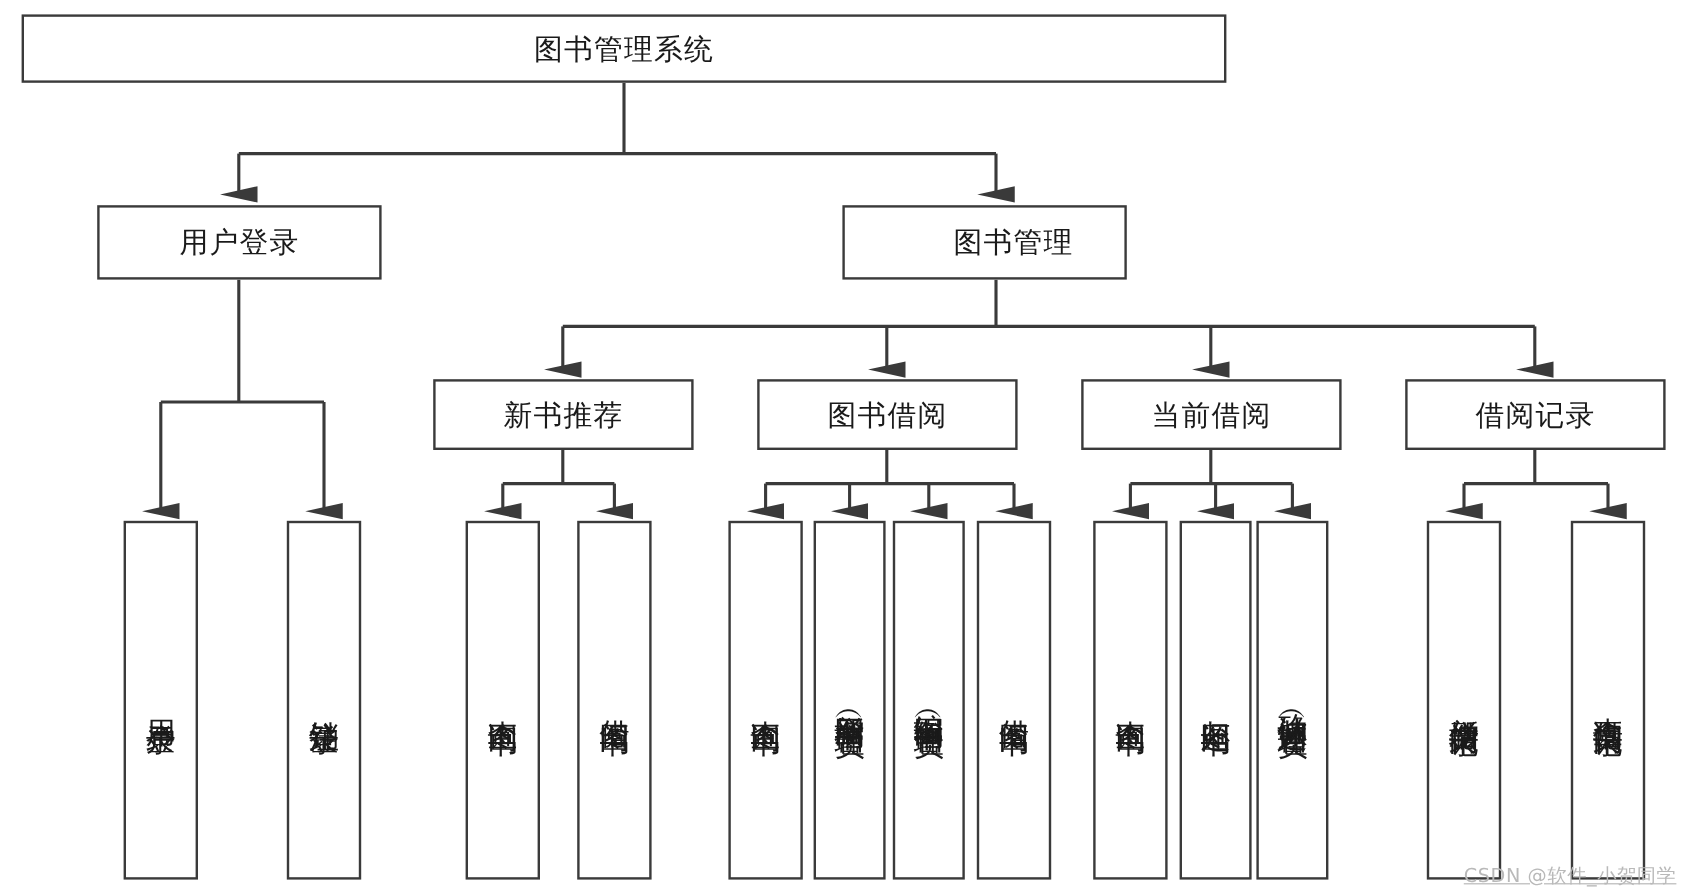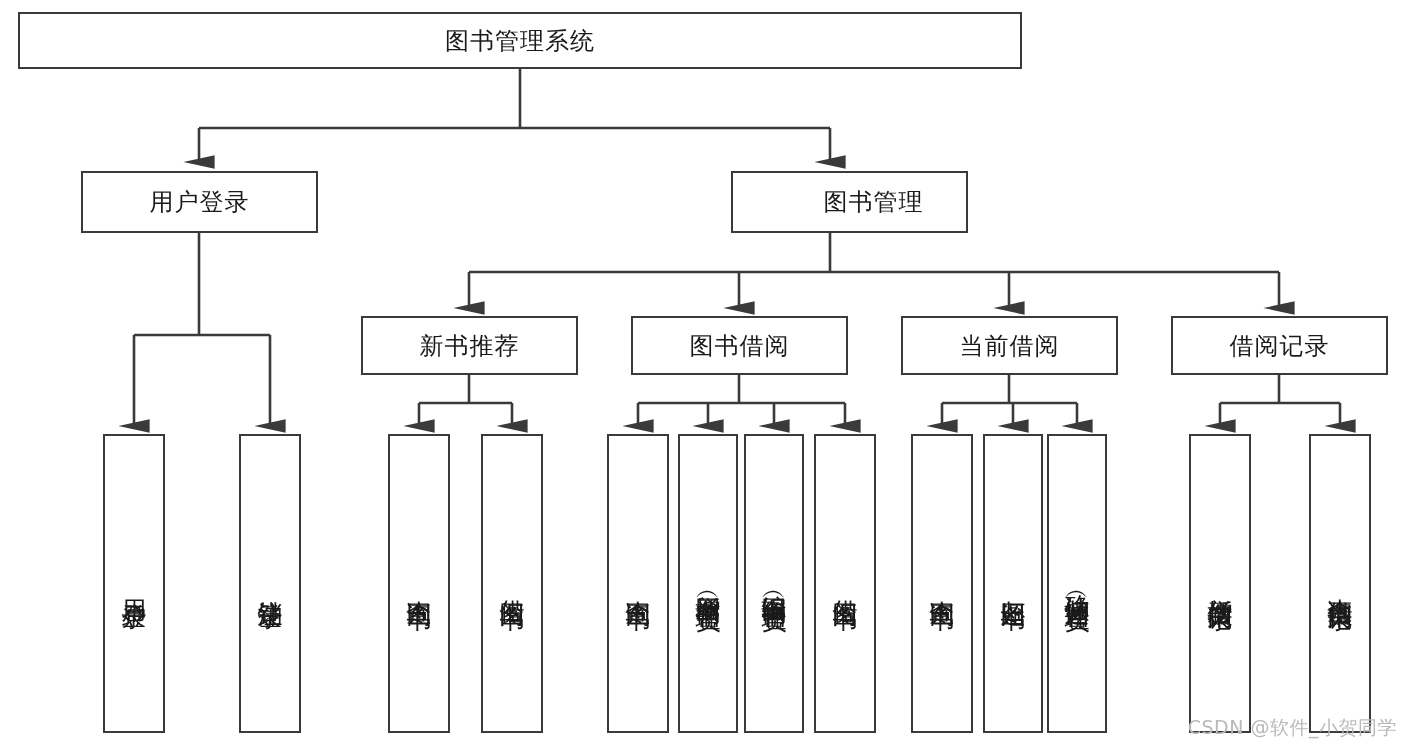--- a/index.html
+++ b/index.html
@@ -49,24 +49,25 @@
     font-size: 25px;
     line-height: 1.08;
     letter-spacing: 2px;
     white-space: nowrap;
     text-align: center;
   }
   .watermark {
     position: absolute;
     right: 8px;
     bottom: 6px;
-    font-size: 19px;
+    font-size: 16px;
     color: #b9b9b9;
     letter-spacing: 0.5px;
     white-space: nowrap;
+    text-decoration: underline;
   }
 </style>
 </head>
 <body>
 
 <div id="canvas">
 
   <svg class="edges" viewBox="0 0 1405 747" xmlns="http://www.w3.org/2000/svg">
     <defs>
       <marker id="arrow" markerWidth="10" markerHeight="12" refX="2.6" refY="6" orient="auto" markerUnits="strokeWidth">
@@ -119,21 +120,21 @@
     </g>
   </svg>
 
   <div class="node horizontal" style="left:18px; top:12px; width:1004px; height:57px;">
     <span>图书管理系统</span>
   </div>
 
   <div class="node horizontal" style="left:81px; top:171px; width:237px; height:62px;">
     <span>用户登录</span>
   </div>
-  <div class="node horizontal" style="left:731px; top:171px; width:237px; height:62px;padding-left:48px;">
+  <div class="node horizontal" style="left:702px; top:171px; width:237px; height:62px;padding-left:48px;">
     <span>图书管理</span>
   </div>
 
   <div class="node horizontal" style="left:631px; top:316px; width:217px; height:59px;">
     <span>图书借阅</span>
   </div>
   <div class="node horizontal" style="left:361px; top:316px; width:217px; height:59px;">
     <span>新书推荐</span>
   </div>
   <div class="node horizontal" style="left:901px; top:316px; width:217px; height:59px;">

